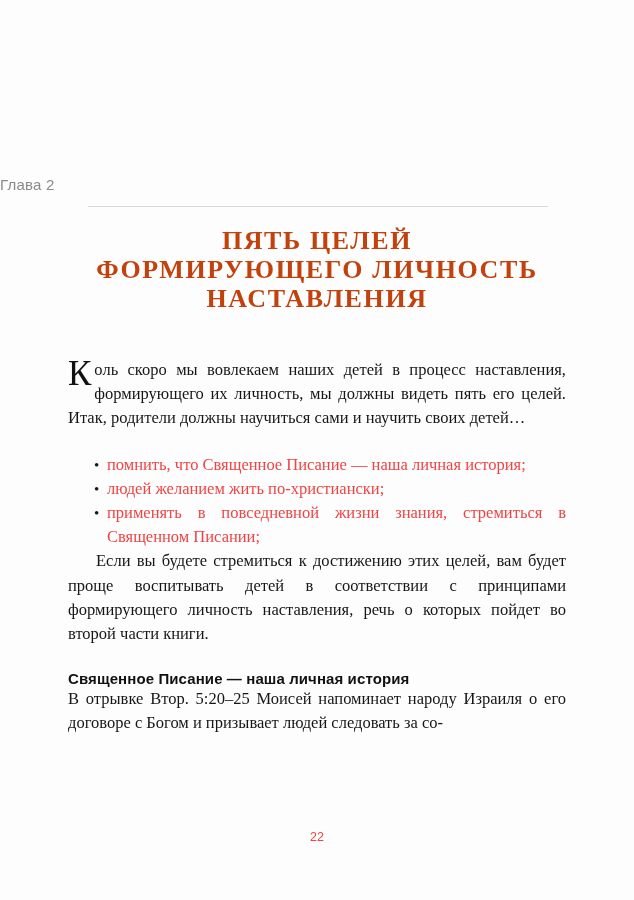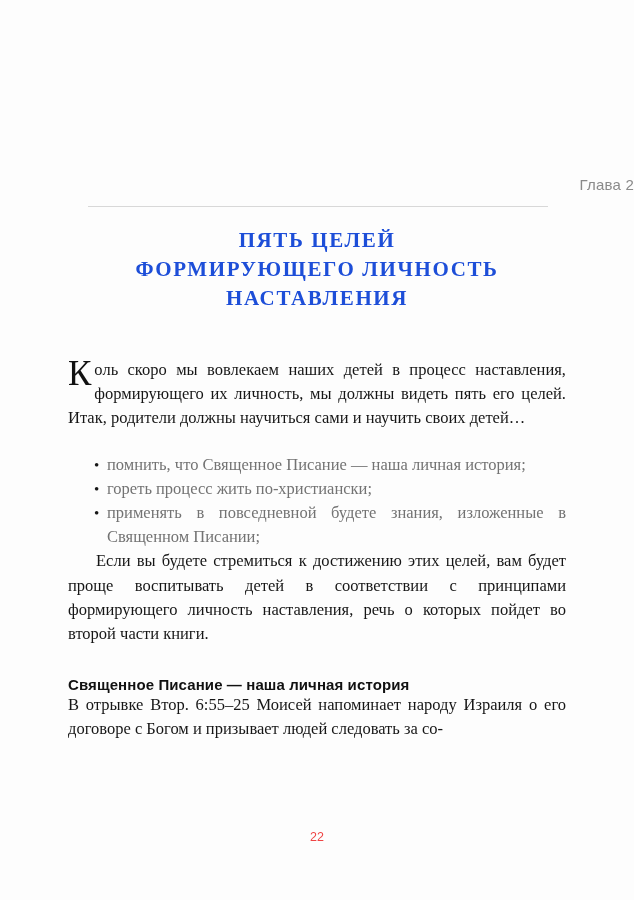--- a/index.html
+++ b/index.html
@@ -20,21 +20,21 @@
     position: absolute;
     inset: 0;
   }
 
   
   .chapter-label {
     position: absolute;
     top: 176px;
     left: 0;
     width: 100%;
-    text-align: right;
+    text-align: left;
     font-family: "Liberation Sans", "DejaVu Sans", sans-serif;
     font-size: 15px;
     font-weight: 400;
     color: #8a8a8a;
     letter-spacing: 0.2px;
   }
 
   .chapter-rule {
     position: absolute;
     top: 206px;
@@ -45,25 +45,25 @@
   }
 
   
   .chapter-title {
     position: absolute;
     top: 226px;
     left: 70px;
     width: 494px;
     text-align: center;
     font-family: "Liberation Serif", "DejaVu Serif", serif;
-    font-size: 21px;
+    font-size: 26px;
     font-weight: 700;
     line-height: 29px;
     letter-spacing: 1.6px;
-    color: #1d4ed8;
+    color: #c2410c;
   }
   .chapter-title .tline {
     display: block;
     white-space: nowrap;
   }
 
   
   .body-col {
     position: absolute;
     top: 358px;
@@ -99,41 +99,41 @@
     margin: 22px 0 0 0;
     padding: 0;
     list-style: none;
   }
   ul.goals li {
     position: relative;
     padding-left: 39px;
     font-size: 16.5px;
     line-height: 24.2px;
     text-align: justify;
-    color: #737373;
+    color: #ef4444;
     margin: 0;
   }
   ul.goals li::before {
     content: "•";
     position: absolute;
     left: 26px;
     top: 0;
     font-size: 15px;
     line-height: 24.2px;
     color: #161616;
   }
 
   .after-list {
     margin-top: 22px;
     text-indent: 28px;
   }
 
   
   .section-heading {
-    margin-top: 30px;
+    margin-top: 24px;
     font-family: "Liberation Sans", "DejaVu Sans", sans-serif;
     font-size: 15px;
     font-weight: 700;
     color: #111;
     letter-spacing: 0.1px;
   }
 
   .after-heading {
     margin-top: 17px;
   }
@@ -164,27 +164,27 @@
     <span class="tline">ФОРМИРУЮЩЕГО ЛИЧНОСТЬ</span>
     <span class="tline">НАСТАВЛЕНИЯ</span>
   </div>
 
   <div class="body-col">
 
     <p class="body intro"><span class="dropcap">К</span><span>оль скоро мы вовлекаем наших детей в процесс наставления, формирующего их личность, мы должны видеть пять его целей. Итак, родители должны научиться сами и научить своих детей…</span></p>
 
     <ul class="goals">
       <li>помнить, что Священное Писание — наша личная история;</li>
-      <li>гореть процесс жить по-христиански;</li>
-      <li>применять в повседневной будете знания, изложенные в Священном Писании;</li>
+      <li>людей желанием жить по-христиански;</li>
+      <li>применять в повседневной жизни знания, стремиться в Священном Писании;</li>
     </ul>
 
     <p class="body after-list">Если вы будете стремиться к достижению этих целей, вам будет проще воспитывать детей в соответствии с принципами формирующего личность наставления, речь о которых пойдет во второй части книги.</p>
 
     <div class="section-heading">Священное Писание — наша личная история</div>
 
-    <p class="body after-heading">В отрывке Втор. 6:55–25 Моисей напоминает народу Израиля о его договоре с Богом и призывает людей следовать за со-</p>
+    <p class="body after-heading">В отрывке Втор. 5:20–25 Моисей напоминает народу Израиля о его договоре с Богом и призывает людей следовать за со-</p>
 
   </div>
 
   <div class="folio">22</div>
 
 </div>
 
 </body></html>

